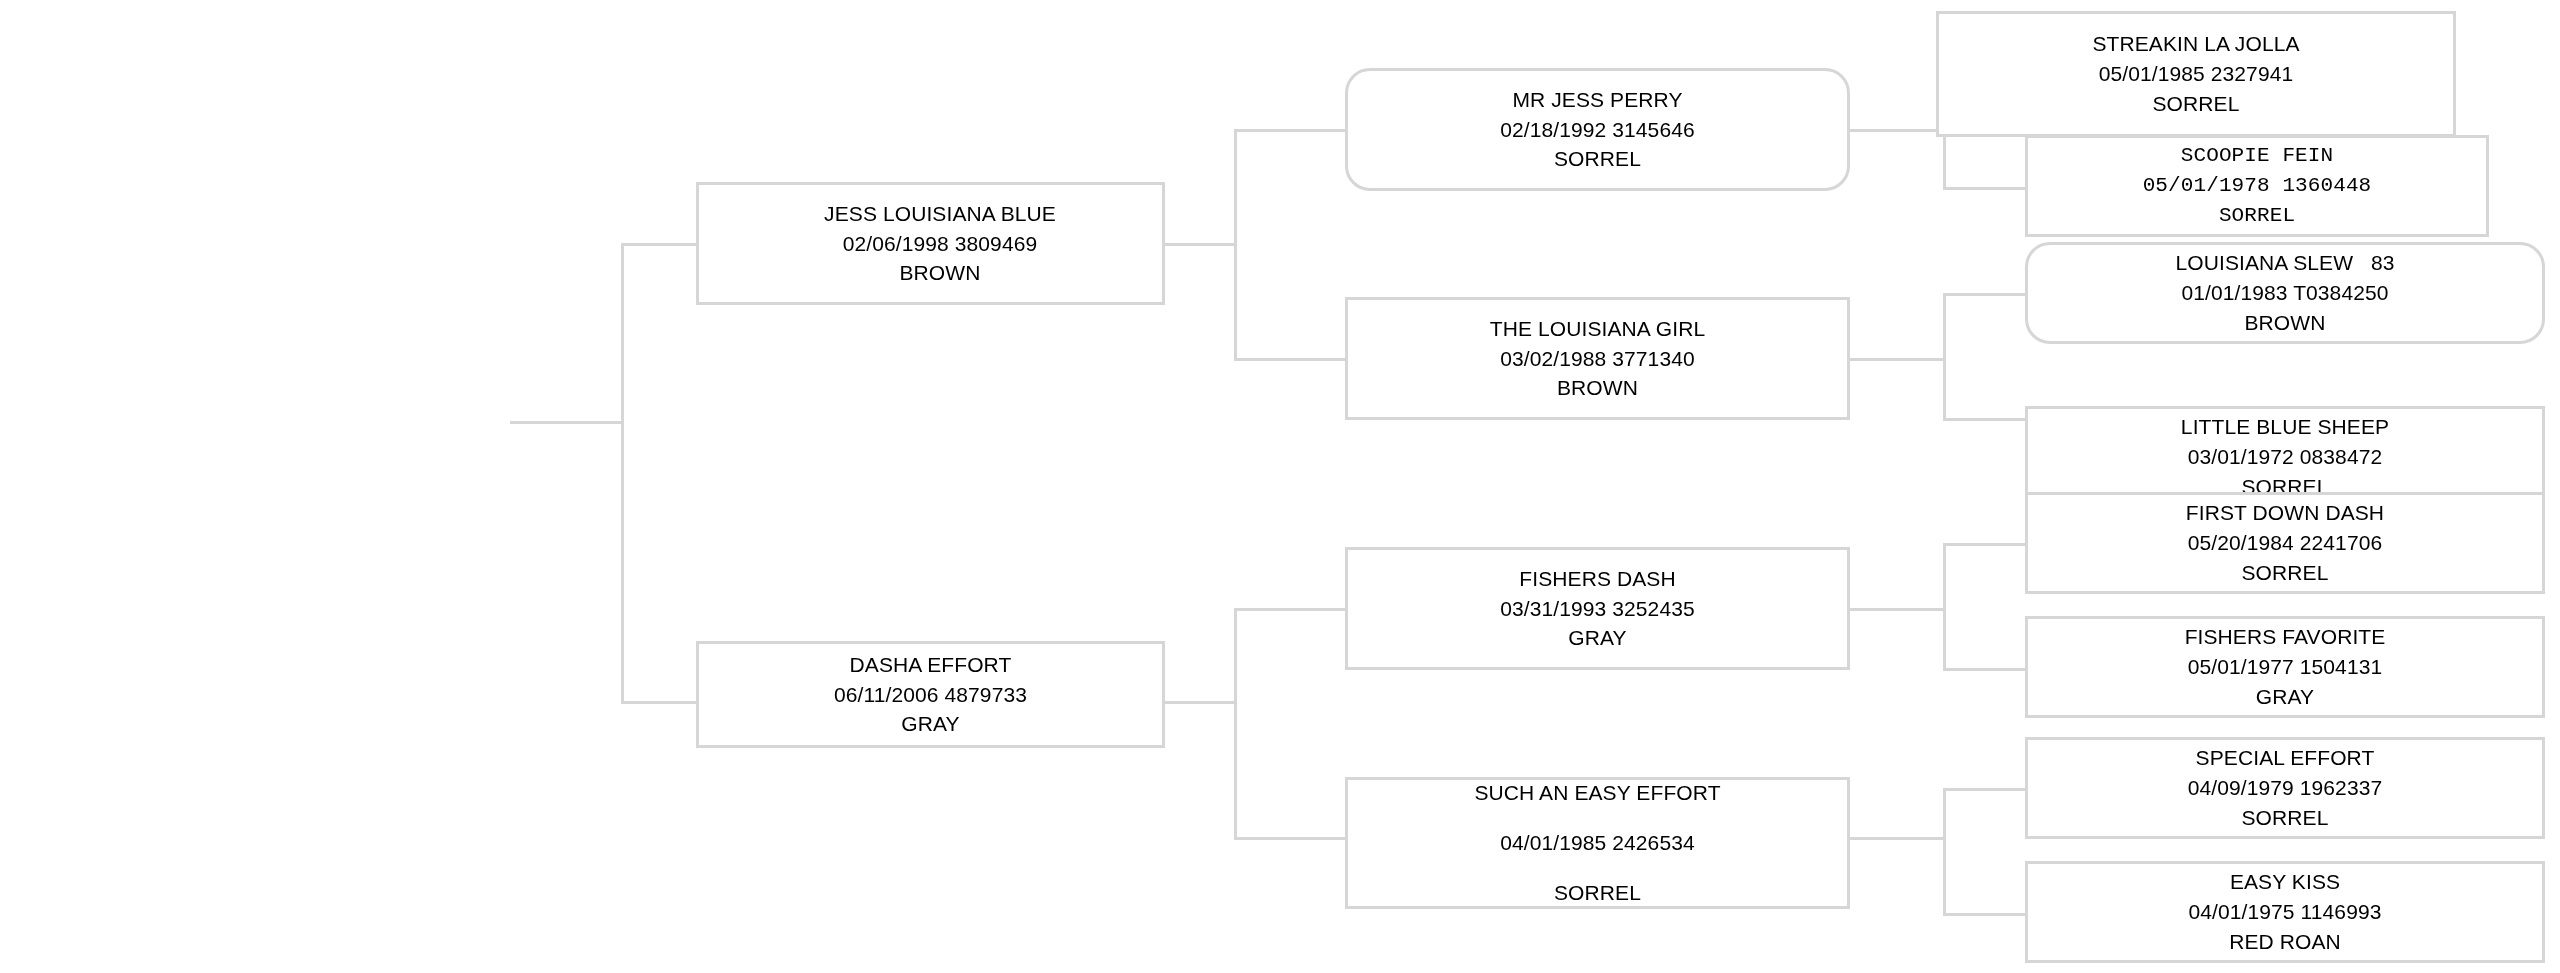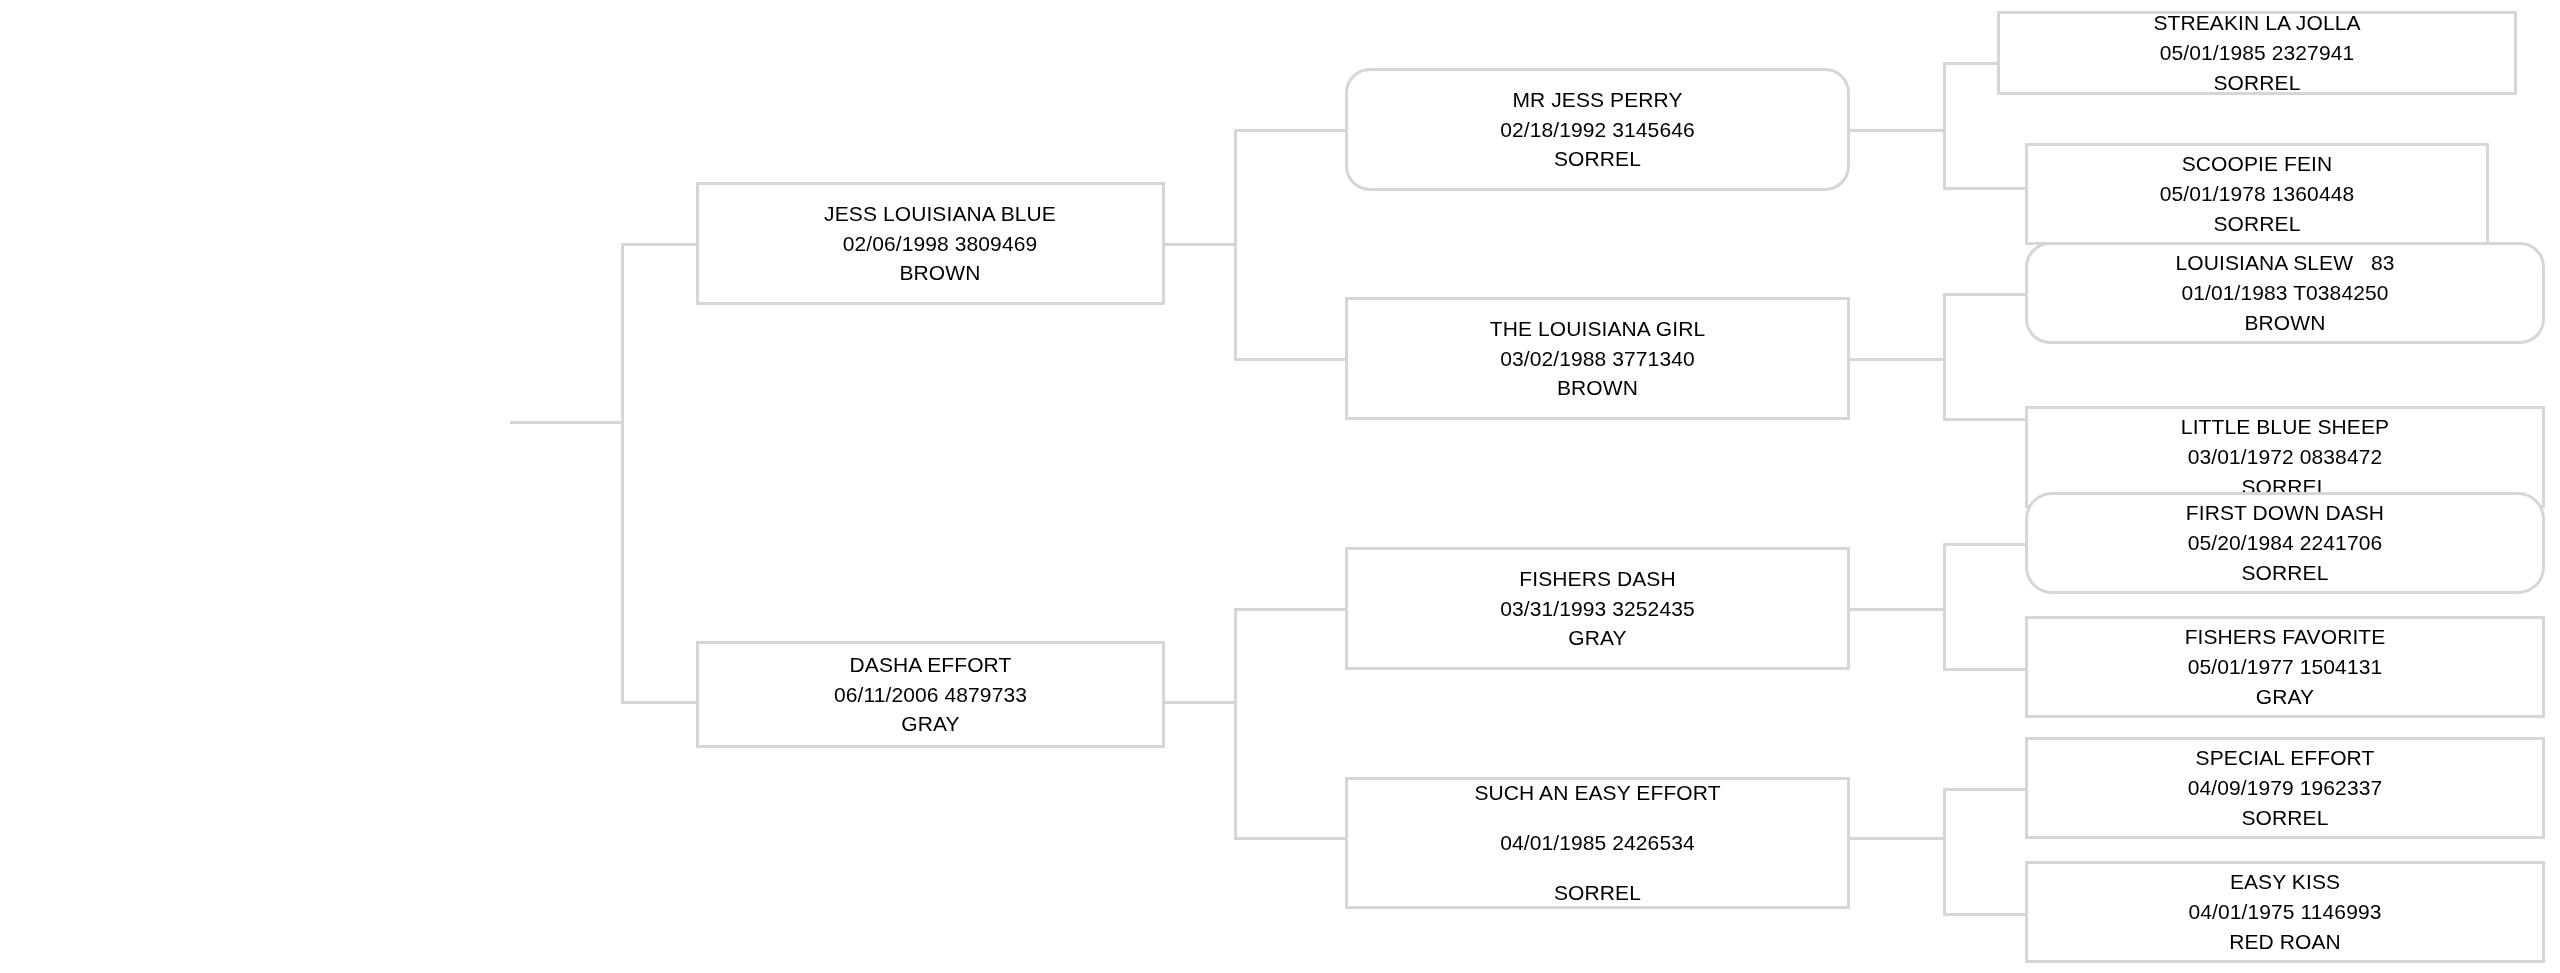--- a/index.html
+++ b/index.html
@@ -116,45 +116,45 @@
     <span class="node-line">03/31/1993 3252435</span>
     <span class="node-line">GRAY</span>
   </div>
 
   <div class="node-box" style="left:1345px; top:777px; width:505px; height:132px;gap:20px;">
     <span class="node-line">SUCH AN EASY EFFORT</span>
     <span class="node-line">04/01/1985 2426534</span>
     <span class="node-line">SORREL</span>
   </div>
 
-  <div class="node-box" style="left:1997px; top:11px; width:520px; height:84px;">
+  <div class="node-box" style="left:1936px; top:11px; width:520px; height:126px;">
     <span class="node-line">STREAKIN LA JOLLA</span>
     <span class="node-line">05/01/1985 2327941</span>
     <span class="node-line">SORREL</span>
   </div>
 
-  <div class="node-box" style="left:2025px; top:143px; width:464px; height:102px;">
+  <div class="node-box" style="left:2025px; top:135px; width:464px; height:102px;font-family:Liberation Mono, monospace;">
     <span class="node-line">SCOOPIE FEIN</span>
     <span class="node-line">05/01/1978 1360448</span>
     <span class="node-line">SORREL</span>
   </div>
 
   <div class="node-box" style="left:2025px; top:242px; width:520px; height:102px;border-radius:25px;">
     <span class="node-line">LOUISIANA SLEW   83</span>
     <span class="node-line">01/01/1983 T0384250</span>
     <span class="node-line">BROWN</span>
   </div>
 
   <div class="node-box" style="left:2025px; top:366px; width:520px; height:102px;margin-top:40px;">
     <span class="node-line">LITTLE BLUE SHEEP</span>
     <span class="node-line">03/01/1972 0838472</span>
     <span class="node-line">SORREL</span>
   </div>
 
-  <div class="node-box" style="left:2025px; top:492px; width:520px; height:102px;border-radius:27px;">
+  <div class="node-box" style="left:2025px; top:492px; width:520px; height:102px;">
     <span class="node-line">FIRST DOWN DASH</span>
     <span class="node-line">05/20/1984 2241706</span>
     <span class="node-line">SORREL</span>
   </div>
 
   <div class="node-box" style="left:2025px; top:616px; width:520px; height:102px;">
     <span class="node-line">FISHERS FAVORITE</span>
     <span class="node-line">05/01/1977 1504131</span>
     <span class="node-line">GRAY</span>
   </div>

